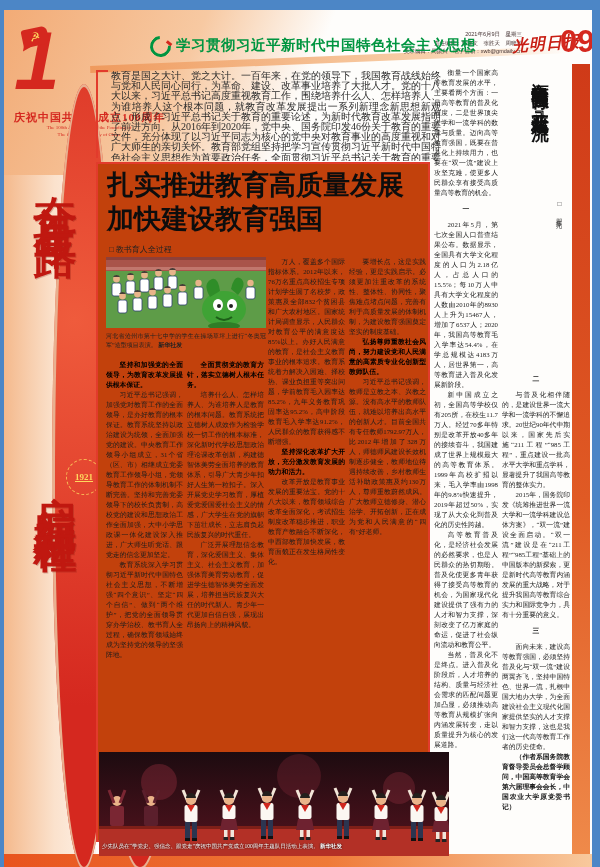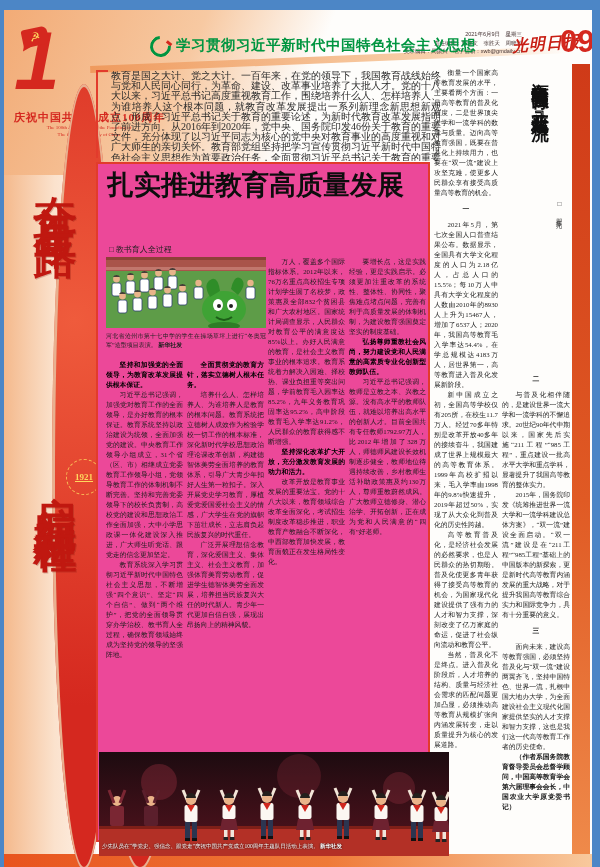--- a/index.html
+++ b/index.html
@@ -57,21 +57,21 @@
   .slogan.s1{top:152px;} .slogan.s2{top:452px;}
 
   
   .quote-bracket{position:absolute;left:92px;top:60px;width:10px;height:86px;
     border-left:2.5px solid #e23b2c;border-top:2.5px solid #e23b2c;}
   .intro{position:absolute;left:107px;top:61px;width:330px;height:90px;overflow:hidden;
     font-size:10px;line-height:10.2px;text-align:justify;color:#2a2a2a;}
 
   
   .main-box{position:absolute;left:92px;top:152px;width:334px;height:680px;
-    border:2.5px solid #e23b2c;background:#ec4899;box-sizing:border-box;}
+    border:2.5px solid #e23b2c;background:#c2410c;box-sizing:border-box;}
   .hl{position:absolute;left:9px;top:4px;font-family:"Liberation Sans",sans-serif;
     font-weight:900;font-size:27px;line-height:34px;color:#0d0d0d;letter-spacing:0;white-space:nowrap;}
   .hl.l2{top:38px;}
   .byline{position:absolute;left:11px;top:80px;font-size:8px;color:#222;}
   .m-photo{position:absolute;left:8px;top:93px;width:160px;height:71px;overflow:hidden;}
   .m-caption{position:absolute;left:8px;top:168px;width:160px;font-size:6px;line-height:8.6px;
     text-align:justify;color:#222;}
   .credit{font-weight:bold;}
   .col{position:absolute;overflow:hidden;font-size:6.8px;line-height:10px;text-align:justify;color:#1c1c1c;}
   .col p.para{margin:0 0 0 0;text-indent:13.6px;}
@@ -142,20 +142,21 @@
     </div>
 
     <div class="slogan s1">奋斗百年路</div>
     <div class="slogan s2">启航新征程</div>
 
     <div class="quote-bracket"></div>
     <div class="intro">教育是国之大计、党之大计。一百年来，在党的领导下，我国教育战线始终与党和人民同心同行，为革命、建设、改革事业培养了大批人才。党的十八大以来，习近平总书记高度重视教育工作，围绕培养什么人、怎样培养人、为谁培养人这个根本问题，就教育改革发展提出一系列新理念新思想新观点，形成了习近平总书记关于教育的重要论述，为新时代教育改革发展指明了前进方向。从2016年到2020年，党中央、国务院印发46份关于教育的重要文件，充分体现了以习近平同志为核心的党中央对教育事业的高度重视和对广大师生的亲切关怀。教育部党组坚持把学习宣传贯彻习近平新时代中国特色社会主义思想作为首要政治任务，全面贯彻习近平总书记关于教育的重要论述和党中央决策部署，推动新时代教育事业取得历史性成就、发生格局性变化，中国特色社会主义教育强国建设迈出坚实步伐。</div>
 
     <div class="main-box">
       <div class="hl l1">扎实推进教育高质量发展</div>
+      <div class="hl l2">加快建设教育强国</div>
       <div class="byline">□ 教书育人全过程</div>
 
       <div class="m-photo">
         <svg width="160" height="71" viewBox="0 0 160 71">
           <rect width="160" height="71" fill="#5e9c48"></rect>
           <rect width="160" height="14" fill="#a9544a"></rect>
           <rect y="10" width="160" height="3" fill="#c1776d"></rect>
           <rect y="0" width="160" height="3" fill="#8e4038"></rect>
           <g>
             <g fill="#ffffff" stroke="#2e3f6e" stroke-width="0.8">

